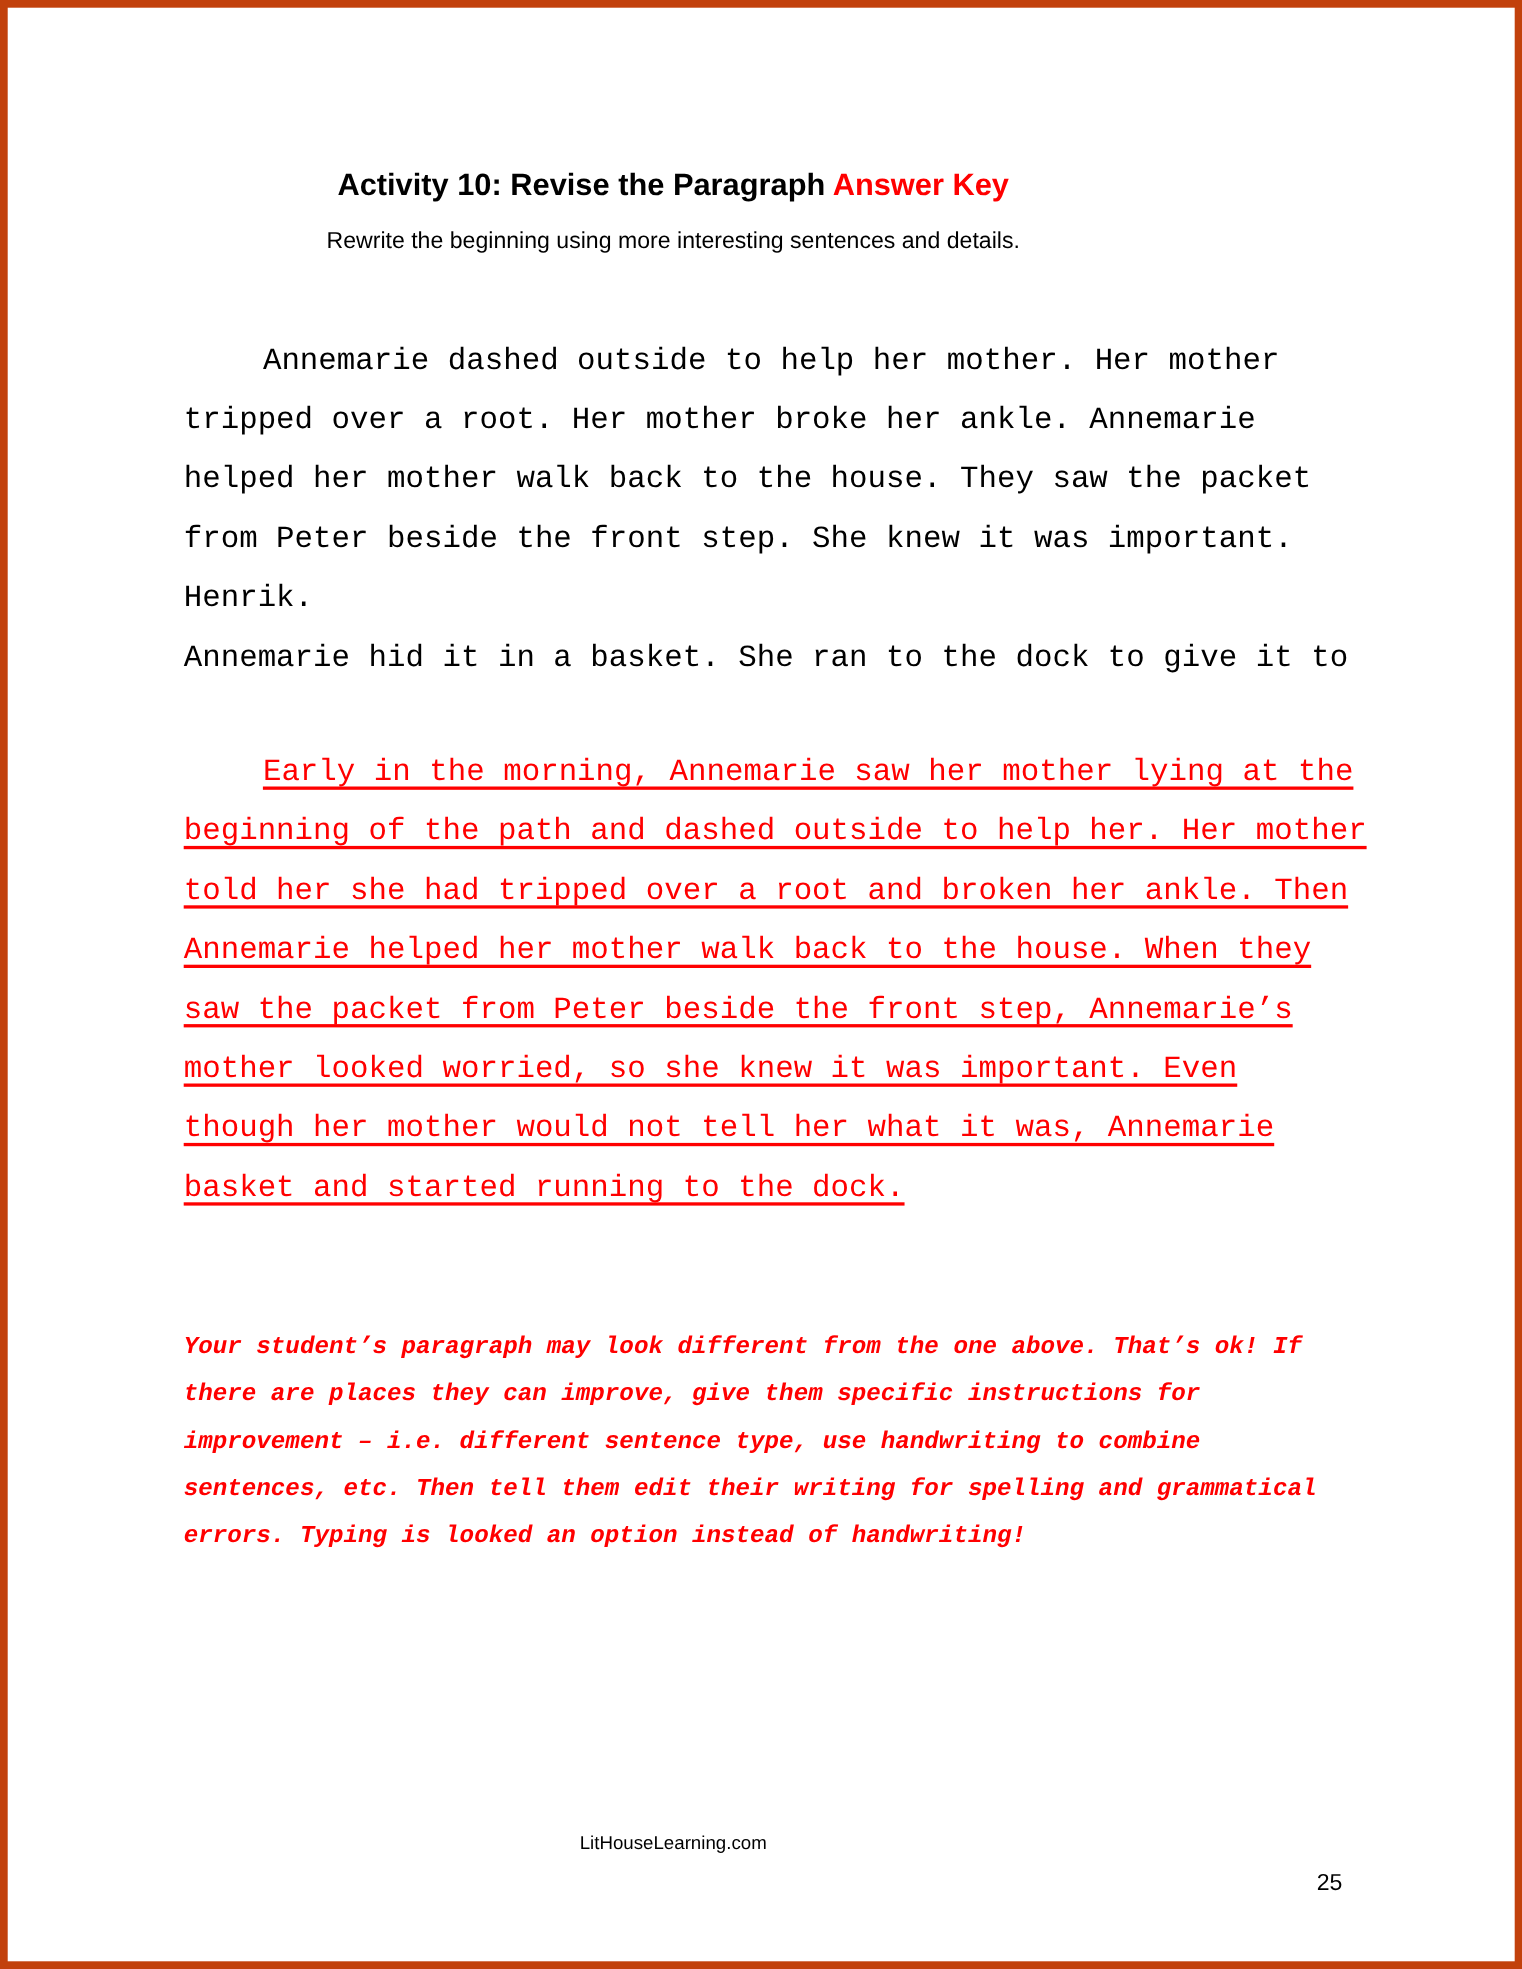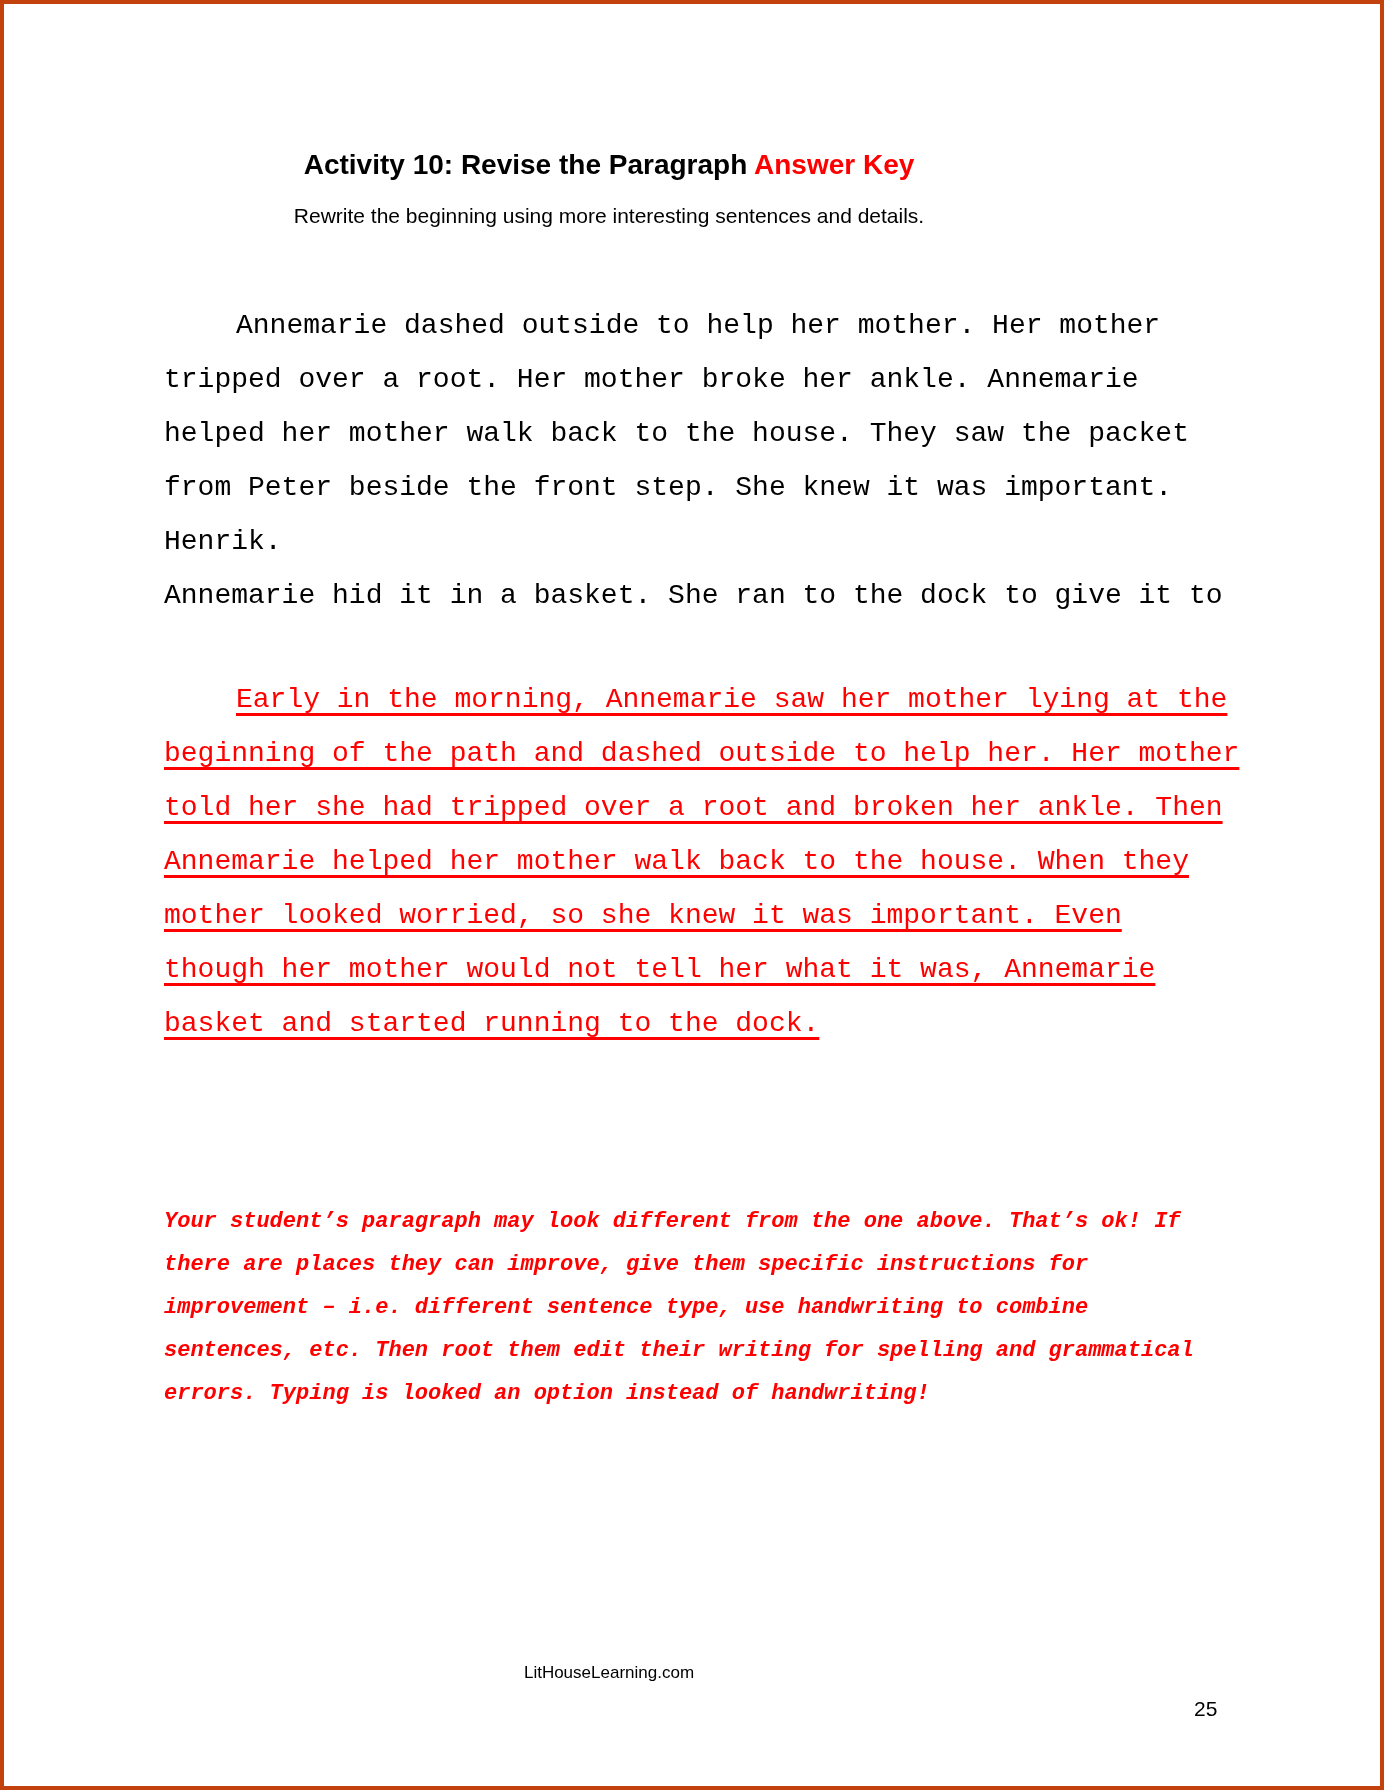--- a/index.html
+++ b/index.html
@@ -6,21 +6,21 @@
     margin: 0;
     padding: 0;
     background: #ffffff;
   }
   .page {
     position: relative;
     width: 1384px;
     height: 1790px;
     box-sizing: border-box;
     background: #ffffff;
-    border: 4px solid #c2410c;
+    border: 7px solid #c2410c;
     font-family: "Liberation Sans", "DejaVu Sans", sans-serif;
     color: #000000;
     overflow: hidden;
   }
   .title {
     position: absolute;
     top: 142px;
     left: 160px;
     width: 890px;
     text-align: center;
@@ -108,30 +108,31 @@
       <div class="line">from Peter beside the front step. She knew it was important.</div>
       <div class="line">Henrik.</div>
       <div class="line">Annemarie hid it in a basket. She ran to the dock to give it to</div>
     </div>
 
   <div class="para para-revised">
       <div class="line">Early in the morning, Annemarie saw her mother lying at the</div>
       <div class="line">beginning of the path and dashed outside to help her. Her mother</div>
       <div class="line">told her she had tripped over a root and broken her ankle. Then</div>
       <div class="line">Annemarie helped her mother walk back to the house. When they</div>
+      <div class="line">saw the packet from Peter beside the front step, Annemarie’s</div>
       <div class="line">mother looked worried, so she knew it was important. Even</div>
       <div class="line">though her mother would not tell her what it was, Annemarie</div>
       <div class="line">basket and started running to the dock.</div>
     </div>
 
   <div class="para para-note">
       <div class="line">Your student’s paragraph may look different from the one above. That’s ok! If</div>
       <div class="line">there are places they can improve, give them specific instructions for</div>
       <div class="line">improvement – i.e. different sentence type, use handwriting to combine</div>
-      <div class="line">sentences, etc. Then root them edit their writing for spelling and grammatical</div>
+      <div class="line">sentences, etc. Then tell them edit their writing for spelling and grammatical</div>
       <div class="line">errors. Typing is looked an option instead of handwriting!</div>
     </div>
 
   <div class="footer-site">LitHouseLearning.com</div>
 
   <div class="footer-page">25</div>
 
 </div>
 
 </body></html>

